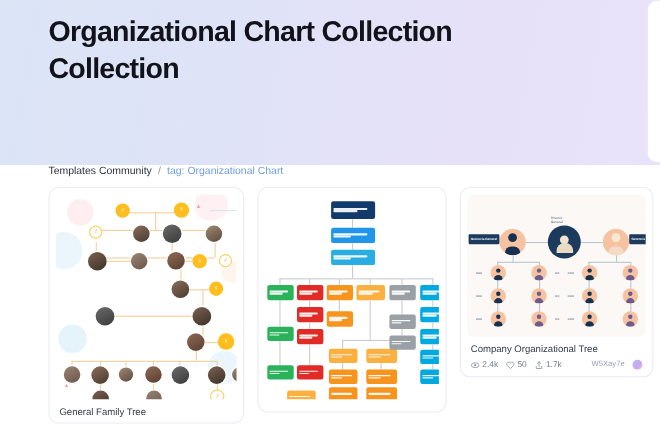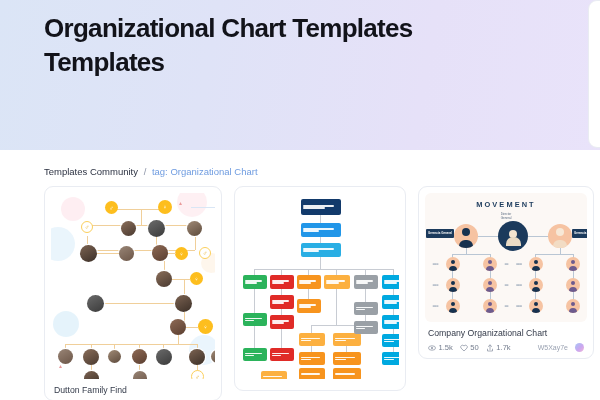--- a/index.html
+++ b/index.html
@@ -20,21 +20,21 @@
     font-size:26px; font-weight:800; letter-spacing:-0.7px;
     color:#12131a; line-height:1.30; max-width:470px;
   }
   .hero p {
     margin-top:11px; font-size:10.5px; line-height:1.65;
     color:#3e4352; max-width:480px;
   }
 
   
   .crumbs {
-    padding:16px 44px 9px 44px; font-size:9.5px; color:#2c3242;
+    padding:0 44px 9px 44px; font-size:9.5px; color:#2c3242;
     white-space:nowrap;
   }
   .crumbs .sep { color:#8b93a6; margin:0 3px; }
   .crumbs .tag { color:#6f9ce0; }
 
   
   .grid {
     display:flex; gap:12px; padding:0 44px; align-items:flex-start;
     position:relative;
   }
@@ -150,21 +150,21 @@
   .co .tx{position:absolute;font-size:2.4px;color:#93a2b4;text-align:center;white-space:nowrap;}
 
   
   .c4wrap { position:absolute; left:588px; top:0; }
   .c4 .thumb { height:129px; background:#fff; position:relative; }
 </style>
 </head>
 <body>
 
 <div class="hero">
-  <h1>Organizational Chart Templates Templates</h1>
+  <h1>Organizational Chart Collection Collection</h1>
 </div>
 
 <div class="crumbs">
   <span>Templates Community</span>
   <span class="sep">/</span>
   <span class="tag">tag: Organizational Chart</span>
 </div>
 
 <div class="grid">
 
@@ -238,21 +238,21 @@
       <div class="node ph b" style="left:160px;top:157px;width:13px;height:13px;"></div>
       <div class="mk" style="left:8px;top:172px;"></div>
 
       <div class="ln" style="left:40px;top:172px;width:1px;height:8px;"></div>
       <div class="node ph c" style="left:33px;top:178px;width:15px;height:15px;"></div>
       <div class="ln" style="left:88px;top:172px;width:1px;height:8px;"></div>
       <div class="node ph d" style="left:82px;top:178px;width:14px;height:14px;"></div>
       <div class="ln" style="left:146px;top:172px;width:1px;height:8px;"></div>
       <div class="node sym hollow" style="left:140px;top:177px;width:13px;height:13px;">♂</div>
     </div>
-    <div class="card-title">Dutton Family Find</div>
+    <div class="card-title">General Family Tree</div>
   </div>
 
   <div class="card c2">
     <div class="thumb oc">
 
       <div class="ln" style="left:79px;top:22px;width:1px;height:8px;"></div>
       <div class="ln" style="left:79px;top:44px;width:1px;height:6px;"></div>
       <div class="ln" style="left:79px;top:64px;width:1px;height:12px;"></div>
       <div class="ln" style="left:13px;top:76px;width:140px;height:1px;"></div>
       <div class="ln" style="left:13px;top:76px;width:1px;height:6px;"></div>
@@ -395,21 +395,20 @@
       <div class="bx cyn2" style="left:141px;top:159px;width:26px;height:13px;">
           <i class="w85"></i>
           <i class="w45"></i>
         </div>
     </div>
     <div class="card-title"></div>
   </div>
 
   <div class="card c3">
     <div class="thumb co">
-      <div class="ttl">MOVEMENT</div>
       <div class="sub" style="top:19px;">Director</div>
       <div class="sub" style="top:23px;">General</div>
 
       <div class="ln" style="left:45px;top:43px;width:28px;height:1px;"></div>
       <div class="ln" style="left:103px;top:43px;width:28px;height:1px;"></div>
 
       <div class="big">
         <div class="head"></div>
         <div class="body"></div>
       </div>
@@ -494,29 +493,29 @@
         </div>
 
       <div class="tx" style="left:86px;top:69px;width:16px;">▃▃▃</div>
       <div class="tx" style="left:86px;top:90px;width:16px;">▃▃▃</div>
       <div class="tx" style="left:86px;top:111px;width:16px;">▃▃▃</div>
       <div class="tx" style="left:157px;top:69px;width:16px;">▃▃</div>
       <div class="tx" style="left:157px;top:90px;width:16px;">▃▃</div>
       <div class="tx" style="left:157px;top:111px;width:16px;">▃▃</div>
     </div>
 
-    <div class="card-title">Company Organizational Chart</div>
+    <div class="card-title">Company Organizational Tree</div>
 
     <div class="meta">
       <span class="stat">
         <svg class="ic" width="8" height="8" viewBox="0 0 16 16">
           <ellipse cx="8" cy="8" rx="7" ry="4.4" fill="none" stroke="#8b93a3" stroke-width="1.5"></ellipse>
           <circle cx="8" cy="8" r="2" fill="#8b93a3"></circle>
         </svg>
-        <span>1.5k</span>
+        <span>2.4k</span>
       </span>
       <span class="stat">
         <svg class="ic" width="8" height="8" viewBox="0 0 16 16">
           <path d="M8 14 L2 8.2 A3.4 3.4 0 0 1 8 4 A3.4 3.4 0 0 1 14 8.2 Z" fill="none" stroke="#8b93a3" stroke-width="1.5"></path>
         </svg>
         <span>50</span>
       </span>
       <span class="stat">
         <svg class="ic" width="8" height="8" viewBox="0 0 16 16">
           <path d="M8 11 V2 M4.6 5 L8 1.8 L11.4 5" fill="none" stroke="#8b93a3" stroke-width="1.5" stroke-linecap="round"></path>

